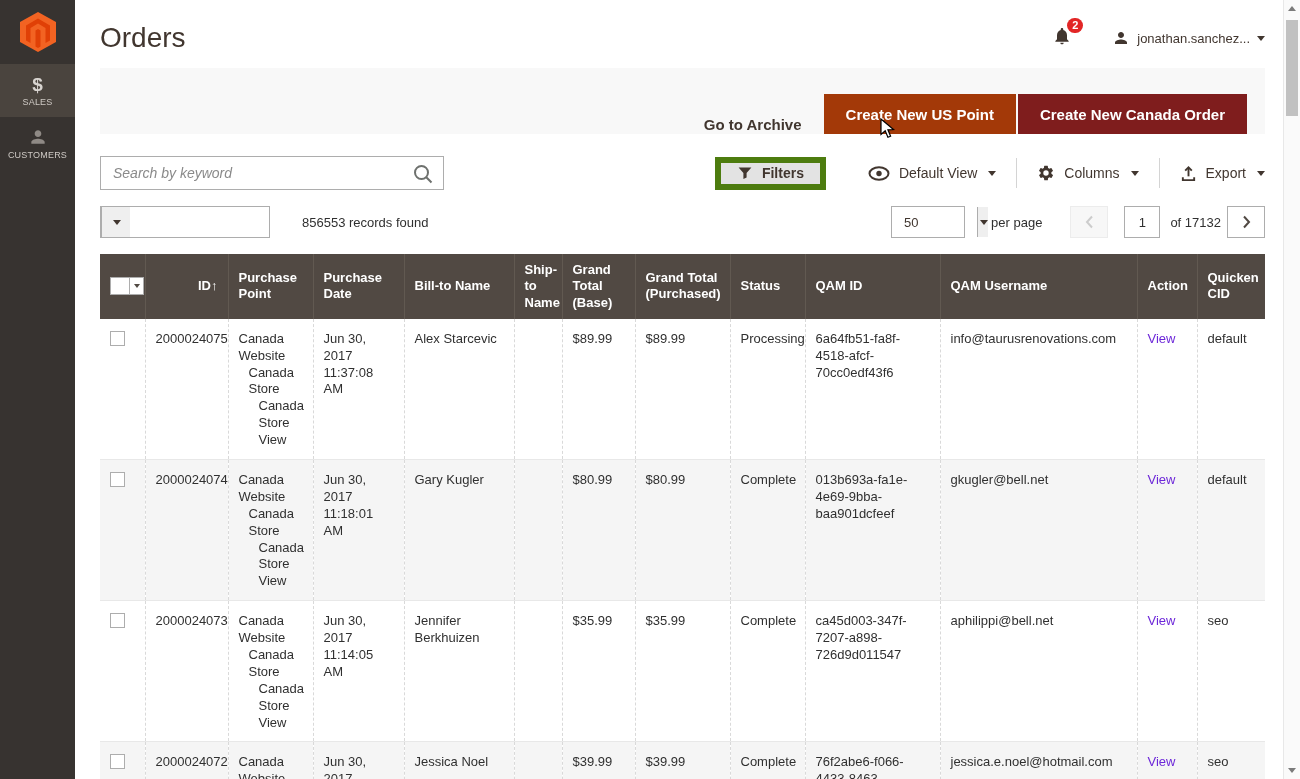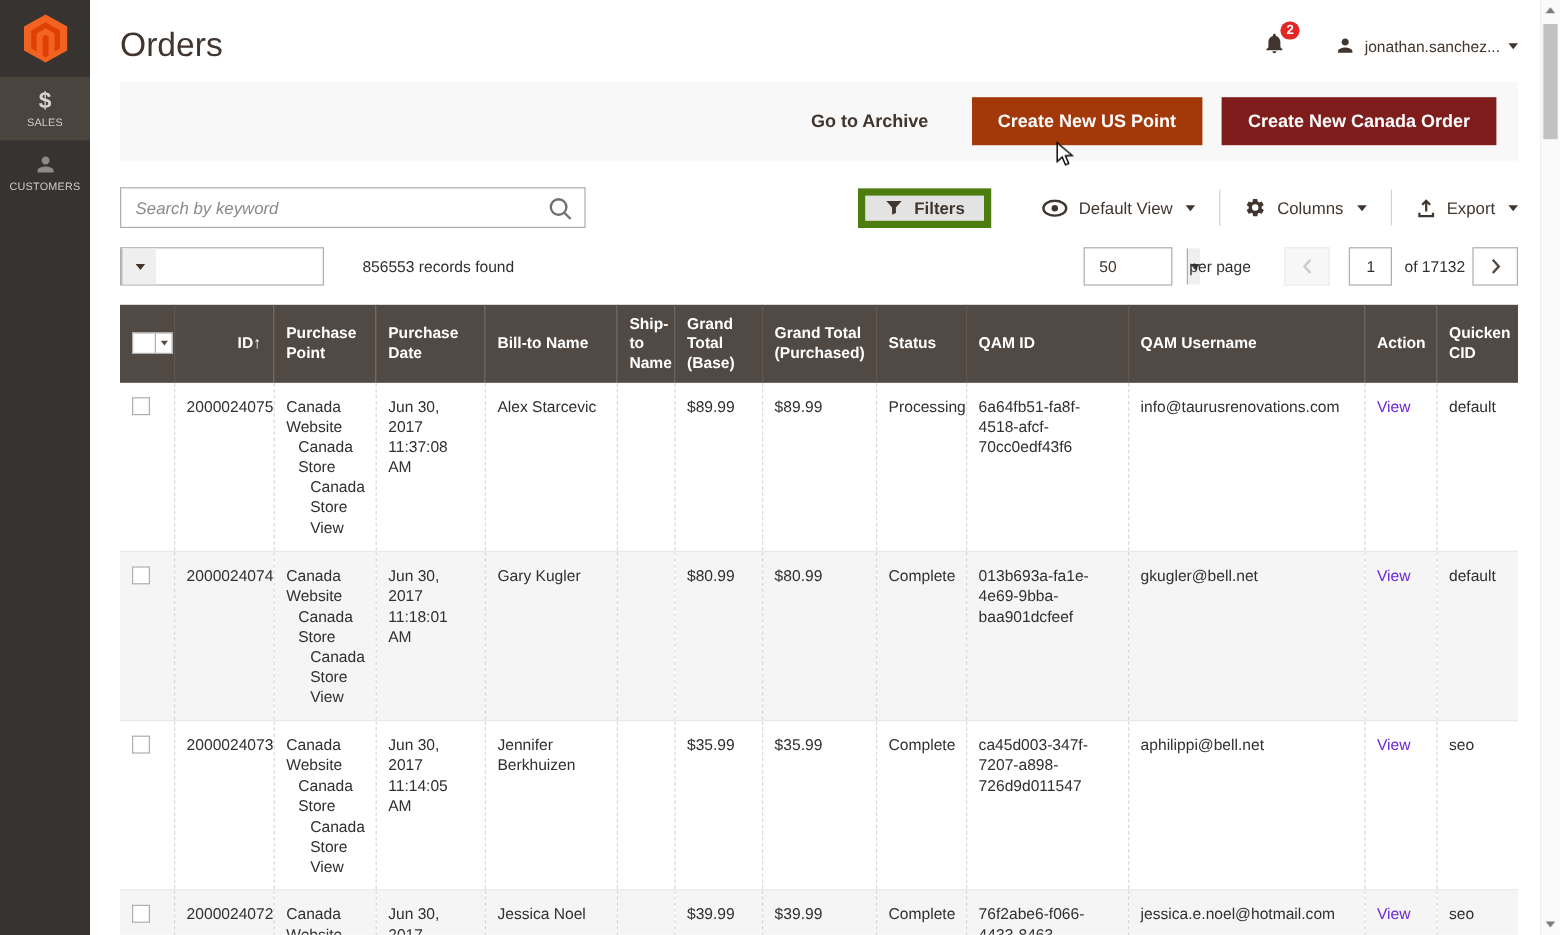--- a/index.html
+++ b/index.html
@@ -24,32 +24,32 @@
   .page-title { font-size:28px; font-weight:400; color:#41362f; margin:0; }
   .header-right { display:flex; align-items:center; gap:40px; }
   .notif { position:relative; cursor:pointer; }
   .badge { position:absolute; top:-8px; right:-11px; background:#e22626; color:#fff; border-radius:9px;
            font-size:11px; font-weight:700; padding:1px 5px; line-height:13px; }
   .user { display:flex; align-items:center; gap:7px; font-size:13px; color:#41362f; cursor:pointer; }
   .caret { width:0; height:0; border-left:4px solid transparent; border-right:4px solid transparent;
            border-top:5px solid #41362f; display:inline-block; }
 
   
-  .page-actions { margin-top:14px; background:#f8f8f8; height:66px; display:flex; align-items:center;
-                  justify-content:flex-end; gap:16px; padding-right:18px; }
+  .page-actions { margin-top:14px; background:#f8f8f8; height:66px; display:flex; align-items:flex-end;
+                  justify-content:flex-end; gap:2px; padding-right:18px; }
   .archive-link { background:none; border:none; font-size:15px; font-weight:600; color:#41362f;
                   margin-right:14px; cursor:pointer; font-family:inherit; }
   .btn { border:none; color:#fff; font-size:15px; font-weight:600; padding:0 22px; height:40px;
          cursor:pointer; font-family:inherit; }
   .btn-us { background:#a33908; }
   .btn-ca { background:#7f1d1d; }
 
   
   .grid-toolbar { margin-top:22px; display:flex; justify-content:space-between; align-items:center; }
-  .search-box { position:relative; width:388px; height:34px; border:1px solid #adadad; background:#fff; }
+  .search-box { position:relative; width:344px; height:34px; border:1px solid #adadad; background:#fff; }
   .search-box input { border:none; outline:none; width:calc(100% - 42px); height:100%; padding:0 12px;
                       font-size:14px; font-style:italic; color:#303030; font-family:inherit; background:transparent; }
   .search-box input::placeholder { color:#8a8a8a; font-style:italic; }
   .search-icon { position:absolute; right:9px; top:6px; cursor:pointer; }
 
   .toolbar-right { display:flex; align-items:center; }
   .filters-btn { display:flex; align-items:center; gap:9px; border:6px solid #4d7c0f; background:#e3e3e3;
                  height:33px; padding:0 16px; font-size:14px; font-weight:600; color:#41362f;
                  cursor:pointer; font-family:inherit; margin-right:22px; }
   .tb-group { display:flex; align-items:center; gap:9px; font-size:14px; color:#41362f;
@@ -63,21 +63,21 @@
   .select-box { height:32px; border:1px solid #adadad; background:#fff; display:flex; align-items:stretch;
                 font-size:14px; color:#41362f; cursor:pointer; }
   .select-box .sel-label { display:flex; align-items:center; padding:0 12px; flex:1; }
   .select-box .sel-caret { width:29px; border-left:1px solid #adadad; background:#efefef;
                            display:flex; align-items:center; justify-content:center; }
   .select-items { width:170px; }
   .records { margin-left:32px; font-size:13px; color:#303030; }
 
   .paging { margin-left:auto; display:flex; align-items:center; }
   .pp-select { width:74px; font-size:13px;gap:46px; }
-  .per-page-label { font-size:13px; margin:0 28px 0 14px; }
+  .per-page-label { font-size:13px; margin:0 28px 0 26px; }
   .page-btn { width:38px; height:32px; display:flex; align-items:center; justify-content:center; }
   .page-btn.prev { background:#f7f7f7; border:1px solid #ececec; margin-right:16px; cursor:default; }
   .page-btn.next { background:#fff; border:1px solid #adadad; margin-left:6px; cursor:pointer; }
   .page-input { width:36px; height:32px; border:1px solid #adadad; text-align:center; font-size:13px;
                 font-family:inherit; color:#303030; margin-right:10px; }
   .of-pages { font-size:13px; }
 
   
   table.grid { margin-top:16px; border-collapse:collapse; width:1165px; table-layout:fixed;
                font-size:13px; color:#303030; }

